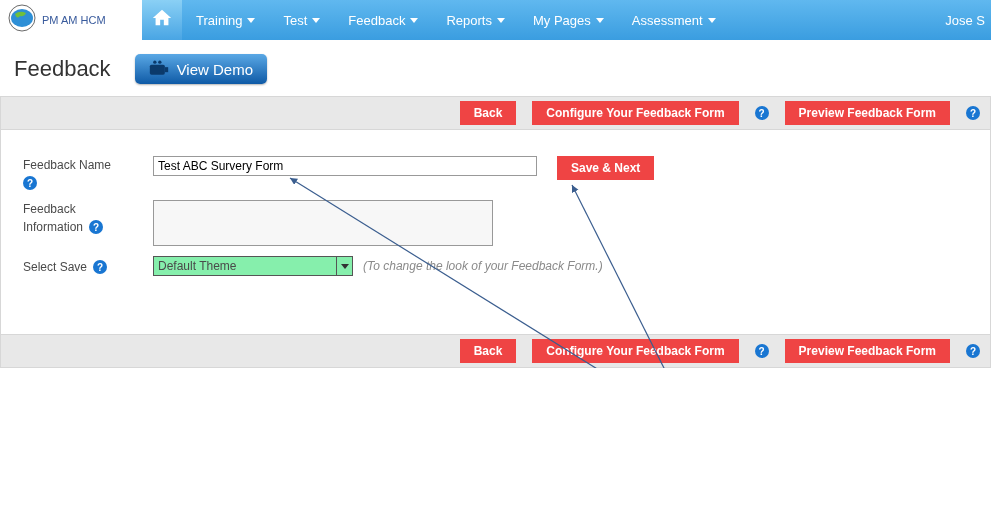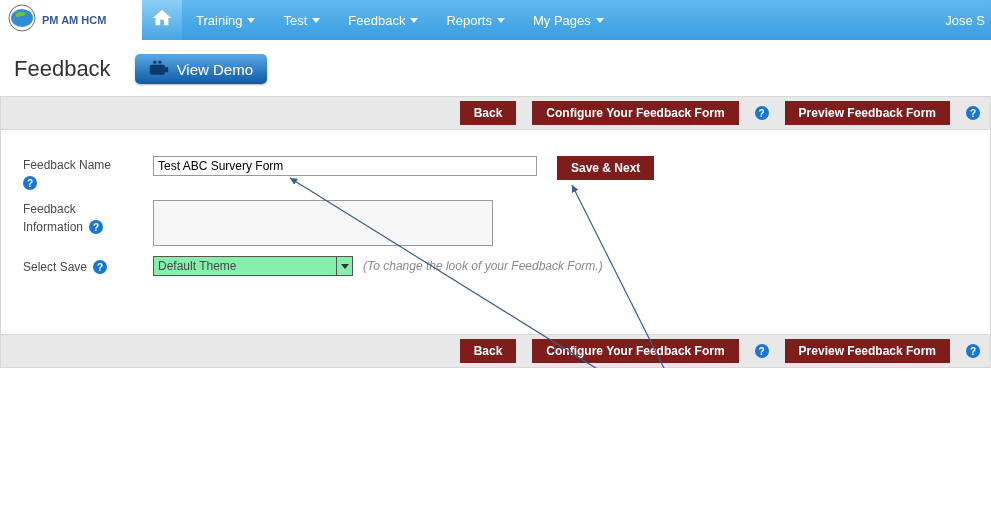--- a/index.html
+++ b/index.html
@@ -1,33 +1,33 @@
 <!DOCTYPE html>
 <html><head>
   <meta charset="utf-8">
   <style>
     * { margin:0; padding:0; box-sizing:border-box; font-family:Arial, Helvetica, sans-serif; }
     body { width:991px; background:#fff; }
 
     .topnav { height:40px; background:linear-gradient(#60b8ef,#3a9de0); display:flex; align-items:stretch; }
     .logo { width:142px; height:40px; background:#fff; display:flex; align-items:center; gap:4px; padding:2px 6px; }
     .logo-globe { width:32px; height:32px; }
-    .logo-text { font-size:11px; font-weight:bold; color:#385a9c; white-space:nowrap; }
+    .logo-text { font-size:11px; font-weight:normal; color:#385a9c; white-space:nowrap; }
     .home-btn { width:40px; display:flex; align-items:center; justify-content:center; background:linear-gradient(#8ad0f5,#49a5e4); }
     .nav-items { display:flex; align-items:center; gap:0; }
     .nav-item { color:#fff; font-size:13px; padding:0 14px; height:40px; display:flex; align-items:center; gap:5px; cursor:pointer; }
     .nav-item .caret { width:0; height:0; border-left:4px solid transparent; border-right:4px solid transparent; border-top:5px solid #fff; }
     .user { margin-left:auto; color:#fff; font-size:13px; display:flex; align-items:center; padding:0 6px 0 0; }
 
     .page-head { display:flex; align-items:center; gap:24px; padding:14px 10px 12px 14px; }
     .page-title { color:#333; font-size:22px; font-weight:normal; }
     .viewdemo-btn { background:linear-gradient(#5aa8e5,#0f5aa6); color:#fff; border-radius:5px; border:none; height:30px; padding:0 14px; font-size:15px; display:flex; align-items:center; gap:8px; cursor:pointer; box-shadow:0 1px 2px rgba(0,0,0,.3); }
 
     .action-bar { background:#e8e8e8; border:1px solid #d7d7d7; height:34px; display:flex; align-items:center; justify-content:flex-end; gap:16px; padding:0 10px; }
-    .btn { background:#7f1d1d; color:#fff; border:none; height:24px; padding:0 14px; font-size:12px; font-weight:bold; cursor:pointer; }
+    .btn { background:#ef4444; color:#fff; border:none; height:24px; padding:0 14px; font-size:12px; font-weight:bold; cursor:pointer; }
     .help-icon { width:14px; height:14px; border-radius:50%; background:#1976d2; color:#fff; font-size:10px; font-weight:bold; display:inline-flex; align-items:center; justify-content:center; cursor:pointer; }
 
     .form-area { background:#fff; border:1px solid #d7d7d7; border-top:none; border-bottom:none; padding:26px 22px 48px 22px; }
     .form-row { display:flex; align-items:flex-start; margin-bottom:10px; font-size:12px; color:#4a4a4a; }
     .form-label { width:130px; display:flex; flex-direction:column; gap:4px; padding-top:2px; }
     .form-label-line { display:flex; align-items:center; gap:6px; }
     .form-input { width:384px; height:20px; border:1px solid #999; padding:0 4px; font-size:12px; background:#fff; }
     .save-next { margin-left:20px; }
     .form-textarea { width:340px; height:46px; border:1px solid #999; resize:none; font-size:12px; background:#f7f7f7; overflow-y:scroll; }
     .form-select { width:200px; height:20px; border:1px solid #555; background:#86efac; font-size:12px; padding-left:4px; display:flex; align-items:center; justify-content:space-between; }
@@ -75,20 +75,24 @@
       <div class="nav-item">
           <span>Feedback</span>
           <span class="caret"></span>
         </div>
       <div class="nav-item">
           <span>Reports</span>
           <span class="caret"></span>
         </div>
       <div class="nav-item">
           <span>My Pages</span>
+          <span class="caret"></span>
+        </div>
+      <div class="nav-item">
+          <span>Assessment</span>
           <span class="caret"></span>
         </div>
     </div>
     <div class="user">Jose S</div>
   </div>
 
   <div class="page-head">
     <div class="page-title">Feedback</div>
     <button class="viewdemo-btn">
       <span>

